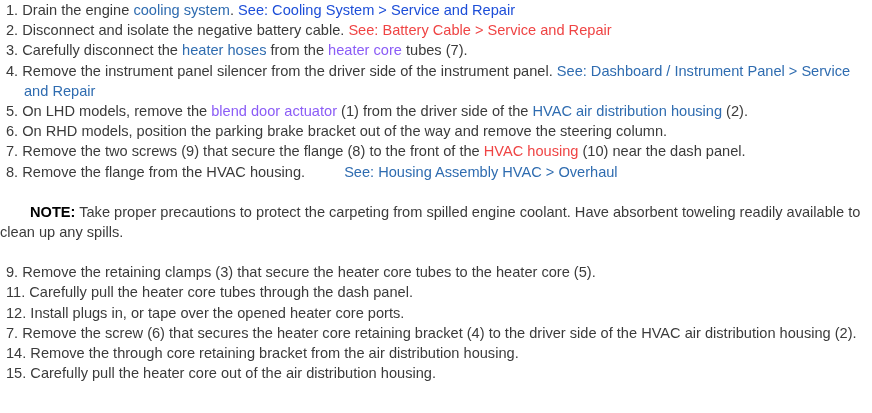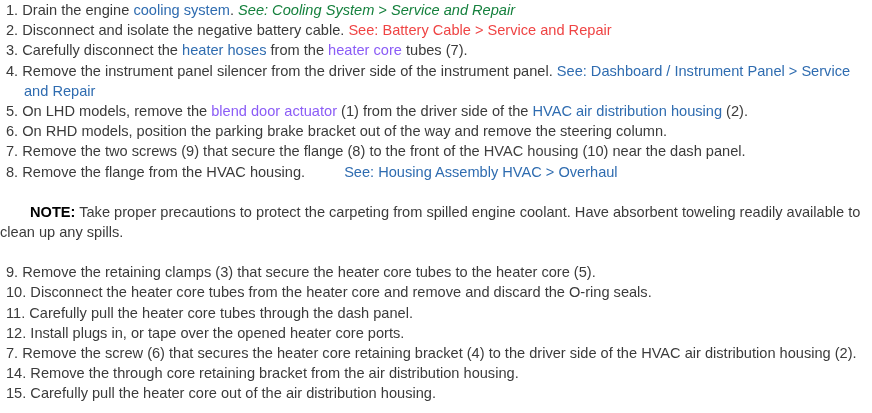--- a/index.html
+++ b/index.html
@@ -65,41 +65,40 @@
     padding-left: 25px;
     color: #3b3b3b;
   }
 </style>
 </head>
 <body>
 
 <div class="doc">
 
   <div class="steps">
-    <p class="step"><span class="num">1. </span><span>Drain the engine </span><a class="lnk" href="#" style="color: rgb(47, 108, 176);">cooling system</a><span>. </span><a class="lnk" href="#" style="color: #15803d; font-style: italic;">See: Cooling System &gt; Service and Repair</a></p>
+    <p class="step"><span class="num">1. </span><span>Drain the engine </span><a class="lnk" href="#" style="color: rgb(47, 108, 176);">cooling system</a><span>. </span><a class="lnk" href="#" style="color: #1d4ed8;">See: Cooling System &gt; Service and Repair</a></p>
     <p class="step"><span class="num">2. </span><span>Disconnect and isolate the negative battery cable. </span><a class="lnk" href="#" style="color: #ef4444;">See: Battery Cable &gt; Service and Repair</a></p>
     <p class="step"><span class="num">3. </span><span>Carefully disconnect the </span><a class="lnk" href="#" style="color: rgb(47, 108, 176);">heater hoses</a><span> from the </span><a class="lnk" href="#" style="color: #8b5cf6; text-align: center;">heater core</a><span> tubes (7).</span></p>
     <p class="step"><span class="num">4. </span><span>Remove the instrument panel silencer from the driver side of the instrument panel. </span><a class="lnk" href="#" style="color: rgb(47, 108, 176);">See: Dashboard / Instrument Panel &gt; Service and Repair</a></p>
     <p class="step"><span class="num">5. </span><span>On LHD models, remove the </span><a class="lnk" href="#" style="color: #8b5cf6;">blend door actuator</a><span> (1) from the driver side of the </span><a class="lnk" href="#" style="color: rgb(47, 108, 176);">HVAC air distribution housing</a><span> (2).</span></p>
     <p class="step"><span class="num">6. </span><span>On RHD models, position the parking brake bracket out of the way and remove the steering column.</span></p>
-    <p class="step"><span class="num">7. </span><span>Remove the two screws (9) that secure the flange (8) to the front of the </span><a class="lnk" href="#" style="color: #404040;">HVAC housing</a><span> (10) near the dash panel.</span></p>
+    <p class="step"><span class="num">7. </span><span>Remove the two screws (9) that secure the flange (8) to the front of the </span><a class="lnk" href="#" style="color: #ef4444;">HVAC housing</a><span> (10) near the dash panel.</span></p>
     <p class="step"><span class="num">8. </span><span>Remove the flange from the HVAC housing. </span><a class="lnk" href="#" style="color: rgb(47, 108, 176); margin-left: 35px;">See: Housing Assembly HVAC &gt; Overhaul</a></p>
   </div>
 
   <div class="spacer-1"></div>
 
   <div class="note-block">
     <p class="note"><b>NOTE:</b><span> Take proper precautions to protect the carpeting from spilled engine coolant. Have absorbent toweling readily available to clean up any spills.</span></p>
   </div>
 
   <div class="spacer-2"></div>
 
   <div class="steps">
     <p class="step-lower"><span class="num">9. </span><span>Remove the retaining clamps (3) that secure the heater core tubes to the heater core (5).</span></p>
-    <p class="step-lower"><span class="num">10. </span><span>Disconnect the heater core tubes from the heater core and remove and discard the O-ring seals.</span></p>
     <p class="step-lower"><span class="num">11. </span><span>Carefully pull the heater core tubes through the dash panel.</span></p>
     <p class="step-lower"><span class="num">12. </span><span>Install plugs in, or tape over the opened heater core ports.</span></p>
     <p class="step-lower"><span class="num">7. </span><span>Remove the screw (6) that secures the heater core retaining bracket (4) to the driver side of the HVAC air distribution housing (2).</span></p>
     <p class="step-lower"><span class="num">14. </span><span>Remove the through core retaining bracket from the air distribution housing.</span></p>
     <p class="step-lower"><span class="num">15. </span><span>Carefully pull the heater core out of the air distribution housing.</span></p>
   </div>
 
 </div>
 
 </body></html>

